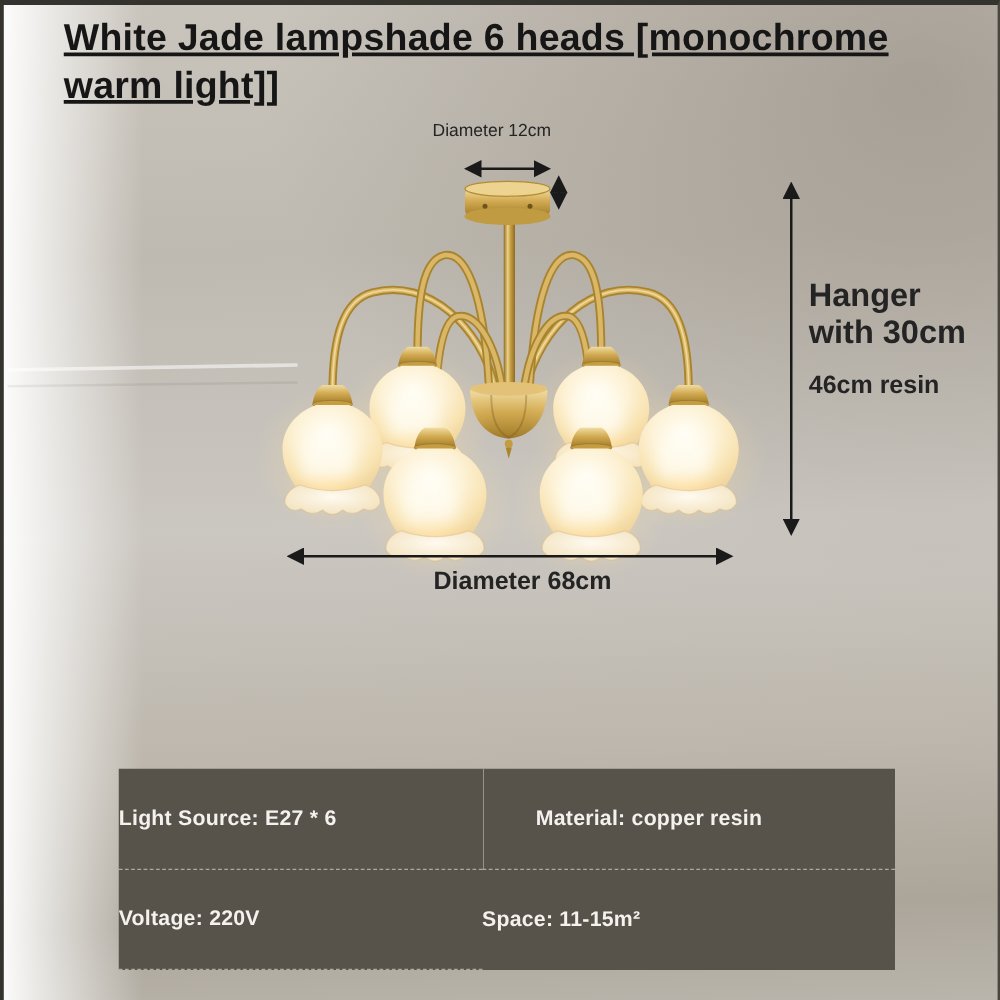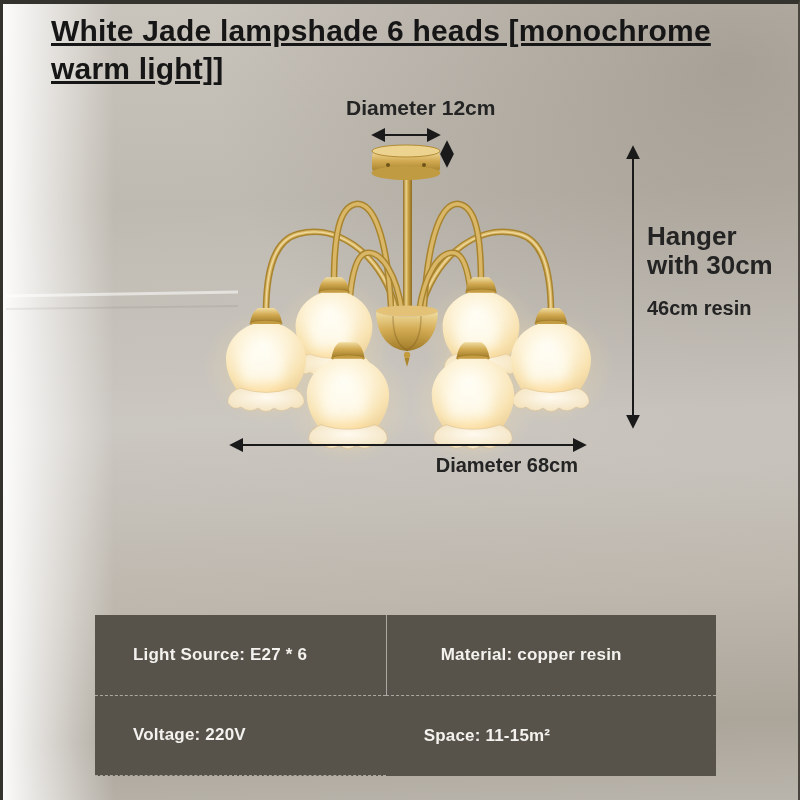--- a/index.html
+++ b/index.html
@@ -10,37 +10,37 @@
     background:
       linear-gradient(90deg, rgba(255,255,255,.95) 0%, rgba(255,255,255,0) 14%),
       radial-gradient(120% 90% at 92% 8%, rgba(142,134,123,.55) 0%, rgba(142,134,123,0) 55%),
       linear-gradient(178deg, #c9c4bc 0%, #bfbab1 25%, #cbc7c1 52%, #bdb7ad 74%, #aba59a 90%, #bab5ac 100%);
   }
   .title{
     position:absolute;left:48px;top:8px;width:706px;
     font-size:30px;font-weight:bold;line-height:38px;color:#161616;letter-spacing:.2px;text-decoration:underline;
   }
   .dim{position:absolute;color:#242424;white-space:nowrap;}
-  .dim-top{left:343px;top:92px;font-size:21px;font-weight:bold;}
+  .dim-top{left:343px;top:92px;font-size:14px;font-weight:normal;}
   .dim-height{left:455px;top:126px;font-size:21px;font-weight:bold;}
   .dim-hanger{left:644px;top:218px;font-size:26px;font-weight:bold;line-height:29px;white-space:pre-line;}
   .dim-46{left:644px;top:293px;font-size:20px;font-weight:600;}
-  .dim-bottom{left:255px;top:450px;width:320px;text-align:right;font-size:20px;font-weight:600;}
+  .dim-bottom{left:255px;top:450px;width:320px;text-align:center;font-size:20px;font-weight:600;}
   svg.scene{position:absolute;left:0;top:0;pointer-events:none;}
   .arm-dark{stroke:#a9842f;stroke-width:6.6;fill:none;stroke-linecap:round;}
   .arm-light{stroke:#d9b767;stroke-width:3.6;fill:none;stroke-linecap:round;}
   .arm-hi{stroke:#efd99c;stroke-width:1.3;fill:none;stroke-linecap:round;}
   .dimline{stroke:#1a1a1a;stroke-width:2;}
   .spec-table{
     position:absolute;left:92px;top:611px;width:621px;height:161px;
     background:#57534b;display:grid;grid-template-columns:46.8% 53.2%;grid-auto-rows:1fr;
     color:#f4f2ee;font-size:17px;font-weight:bold;letter-spacing:.2px;
   }
-  .spec-cell{display:flex;align-items:center;padding-left:38px;box-sizing:border-box;}
-  .spec-cell.right-col{padding-left:54px;border-left:1px solid rgba(240,240,235,.55);}
+  .spec-cell{display:flex;align-items:center;box-sizing:border-box;}
+  .spec-cell.right-col{padding-left:42px;border-left:1px solid rgba(240,240,235,.55);}
   .spec-cell.rule{border-bottom:1px dashed rgba(240,240,235,.55);}
 </style>
 </head>
 <body>
 
 <div class="frame">
 
   <div class="title">White Jade lampshade 6 heads [monochrome warm light]]</div>
 
   <svg class="scene" width="800" height="800" viewBox="0 0 800 800">

